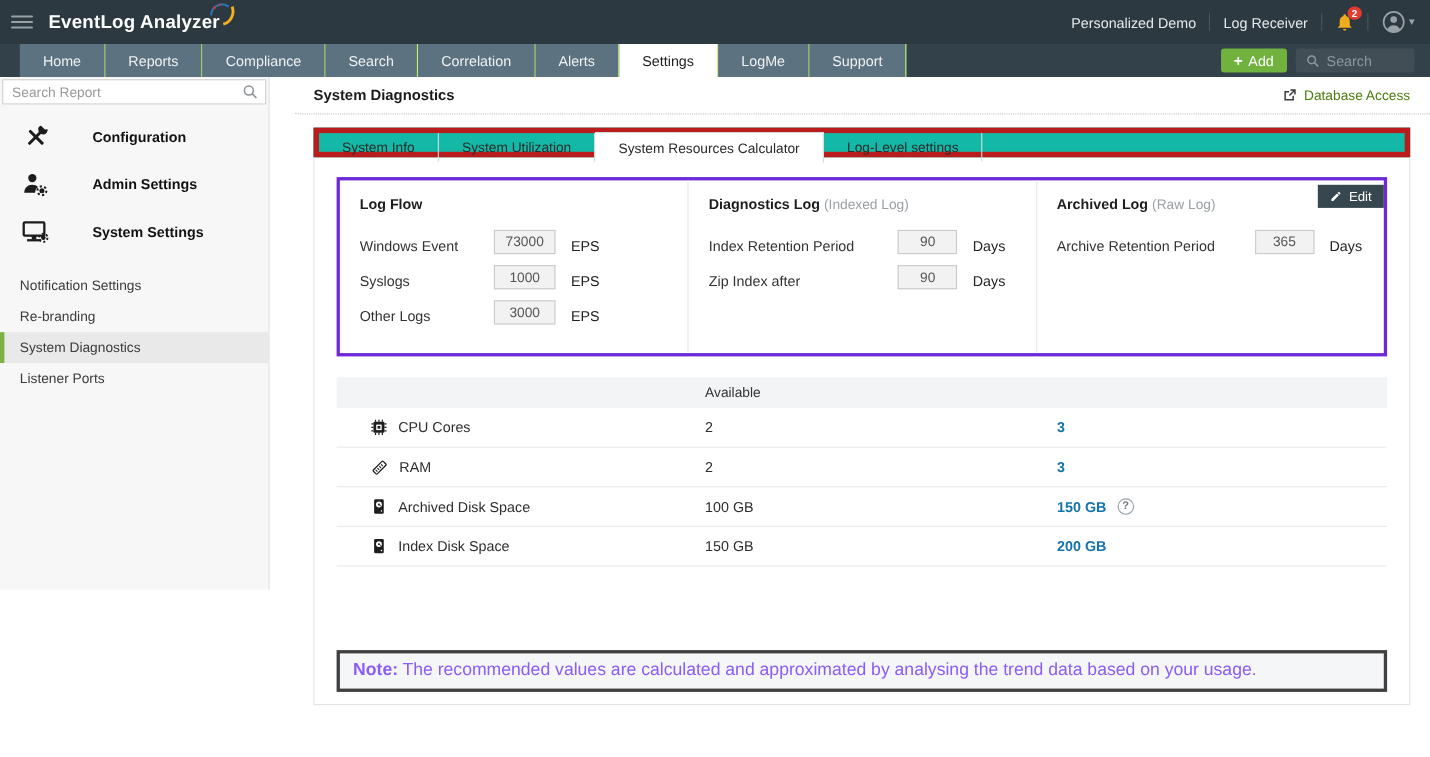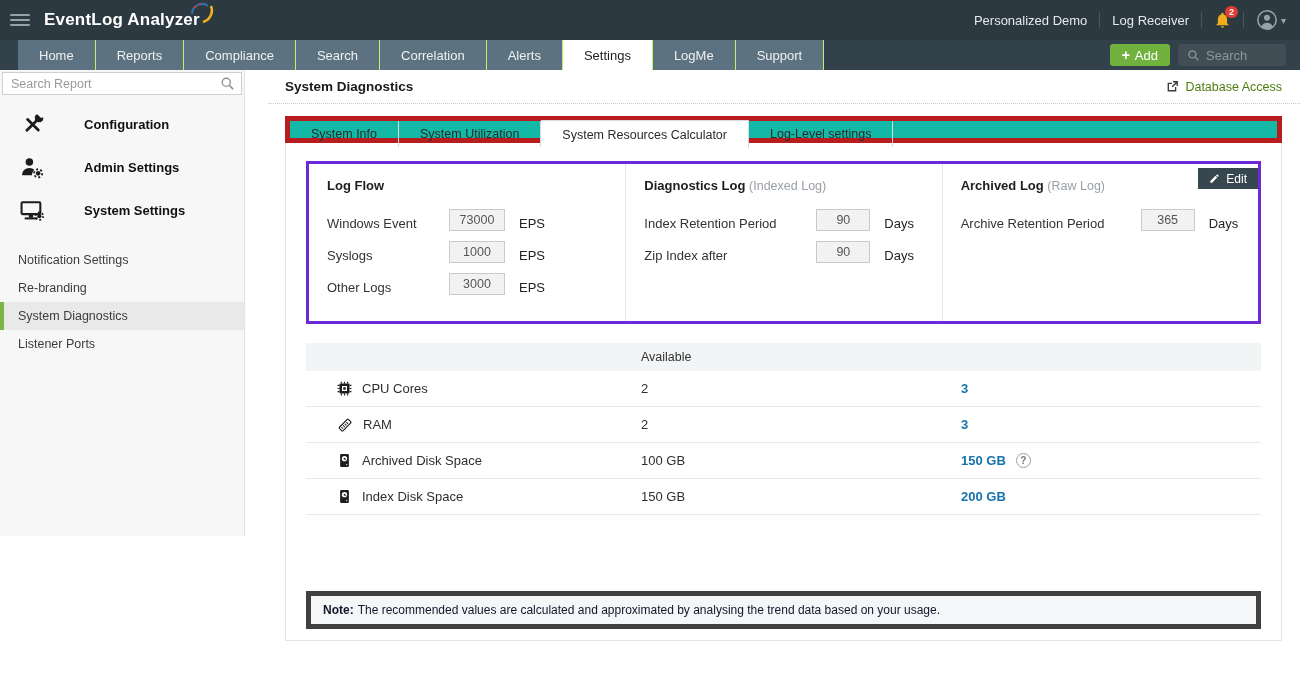--- a/index.html
+++ b/index.html
@@ -96,22 +96,22 @@
   .trow { display:grid; grid-template-columns:335px 320px 1fr; align-items:center; }
   .thead { background:#f2f4f5; height:28px; font-size:12.5px; color:#333; }
   .thead .rec { color:#1474ab; font-weight:bold; }
   .tbody-row { height:36px; border-bottom:1px solid #e7eaec; font-size:13px; color:#2e2e2e; }
   .labcell { display:flex; gap:10px; padding-left:31px; }
   .reccell { color:#1474ab; font-weight:bold; display:flex; align-items:center; gap:10px; }
   .help { width:15px; height:15px; border:1px solid #98a2a8; border-radius:50%; color:#6d777c;
     font-size:10px; font-weight:bold; text-align:center; line-height:13px; cursor:pointer; }
 
   
-  .notebar { margin-top:76px; background:#f5f6f7; border:5px solid #404040; padding:7px 12px;
-    font-size:12px; color:#0f172a; }
+  .notebar { margin-top:76px; background:#f5f6f7; border:3px solid #404040; padding:7px 12px;
+    font-size:16px; color:#8b5cf6; }
   .notebar b { margin-right:4px; }
 </style>
 </head>
 <body>
 
 <div class="topbar">
   <div class="hamburger">
       <div></div>
       <div></div>
       <div></div>

